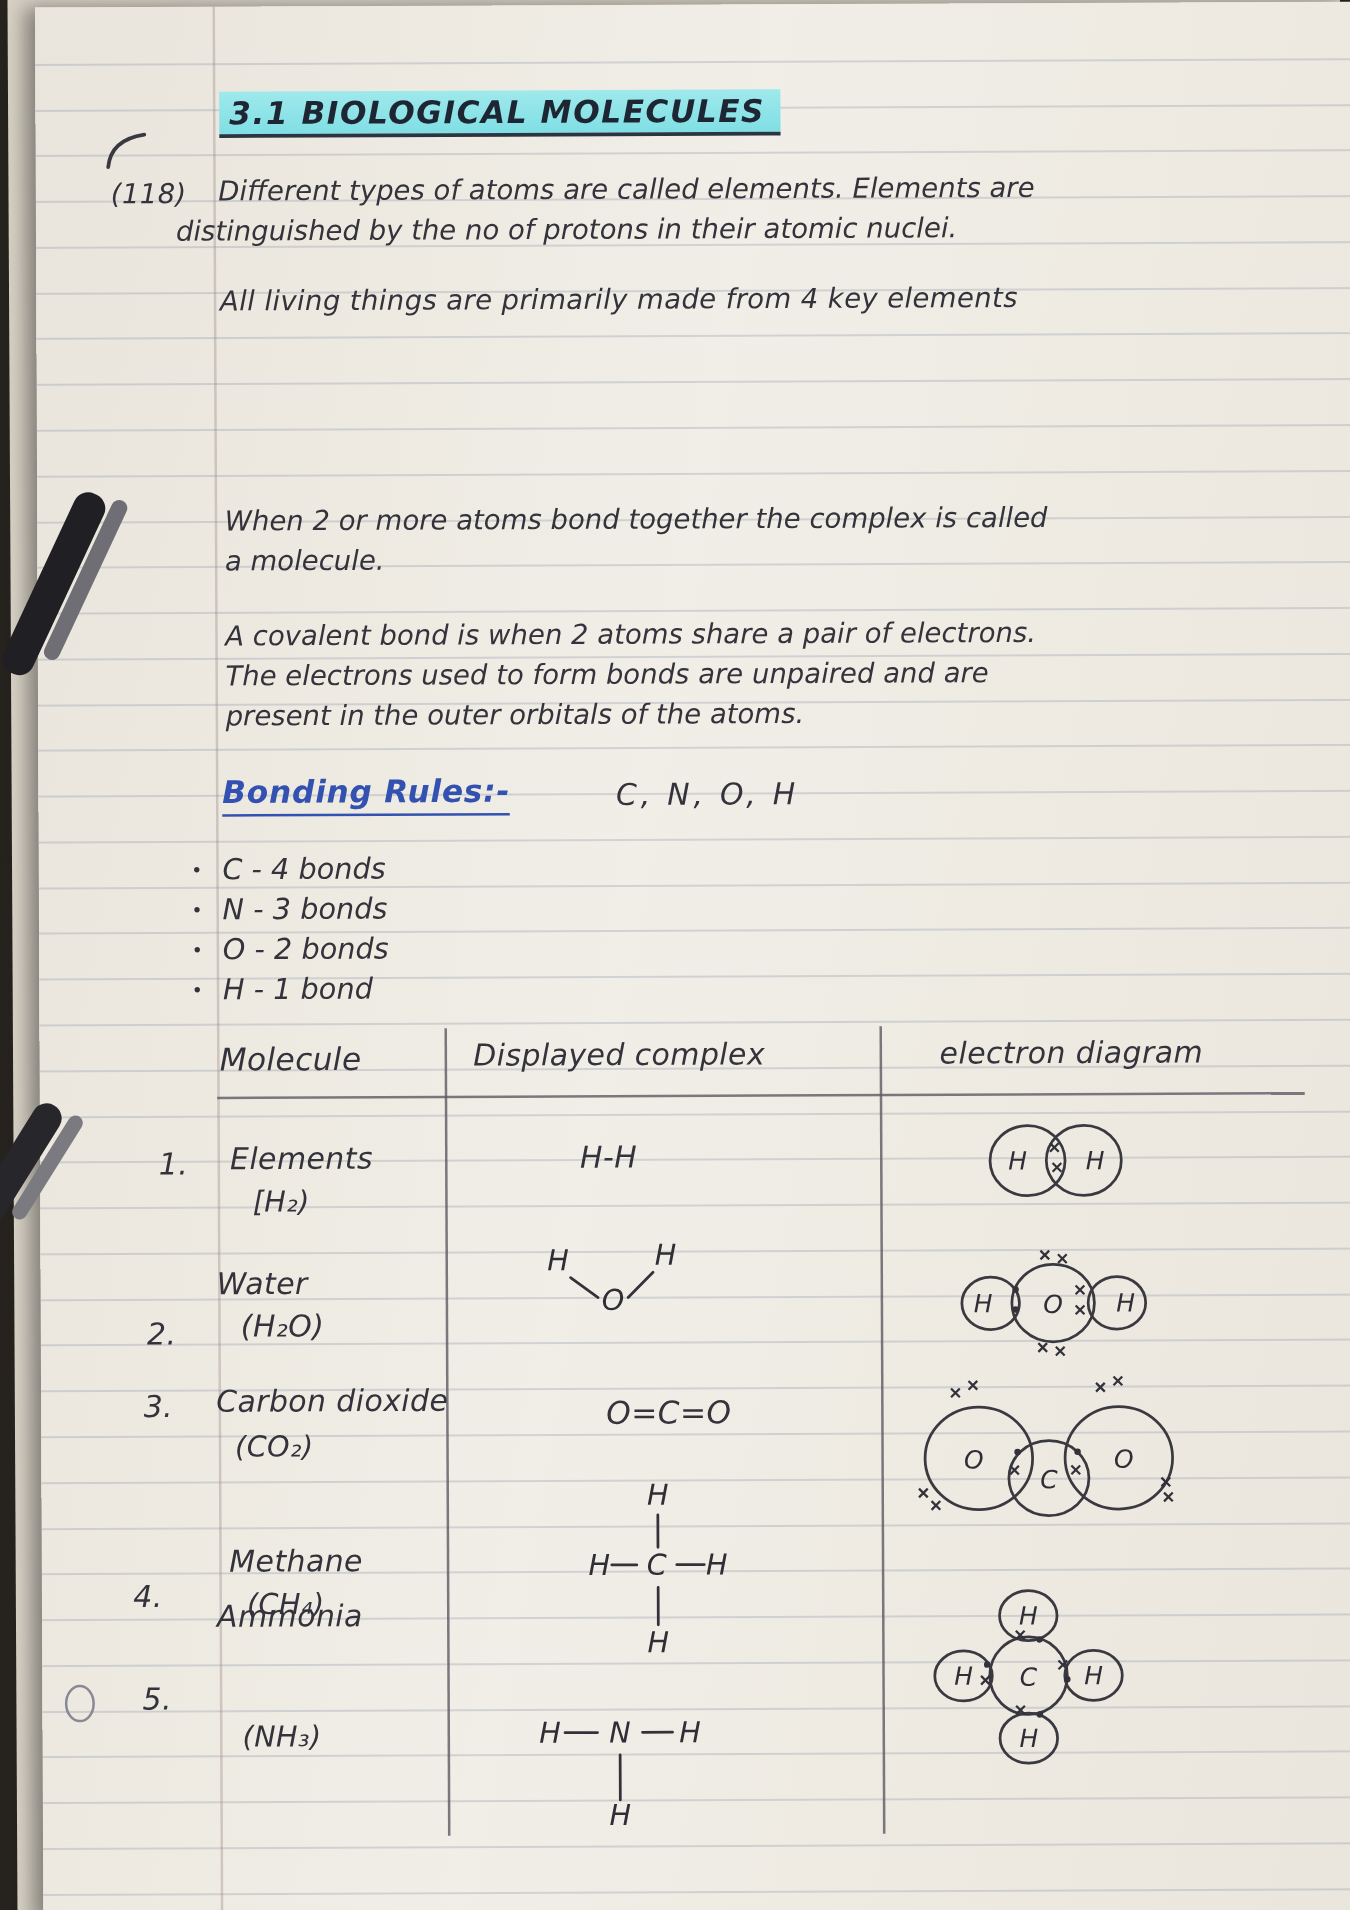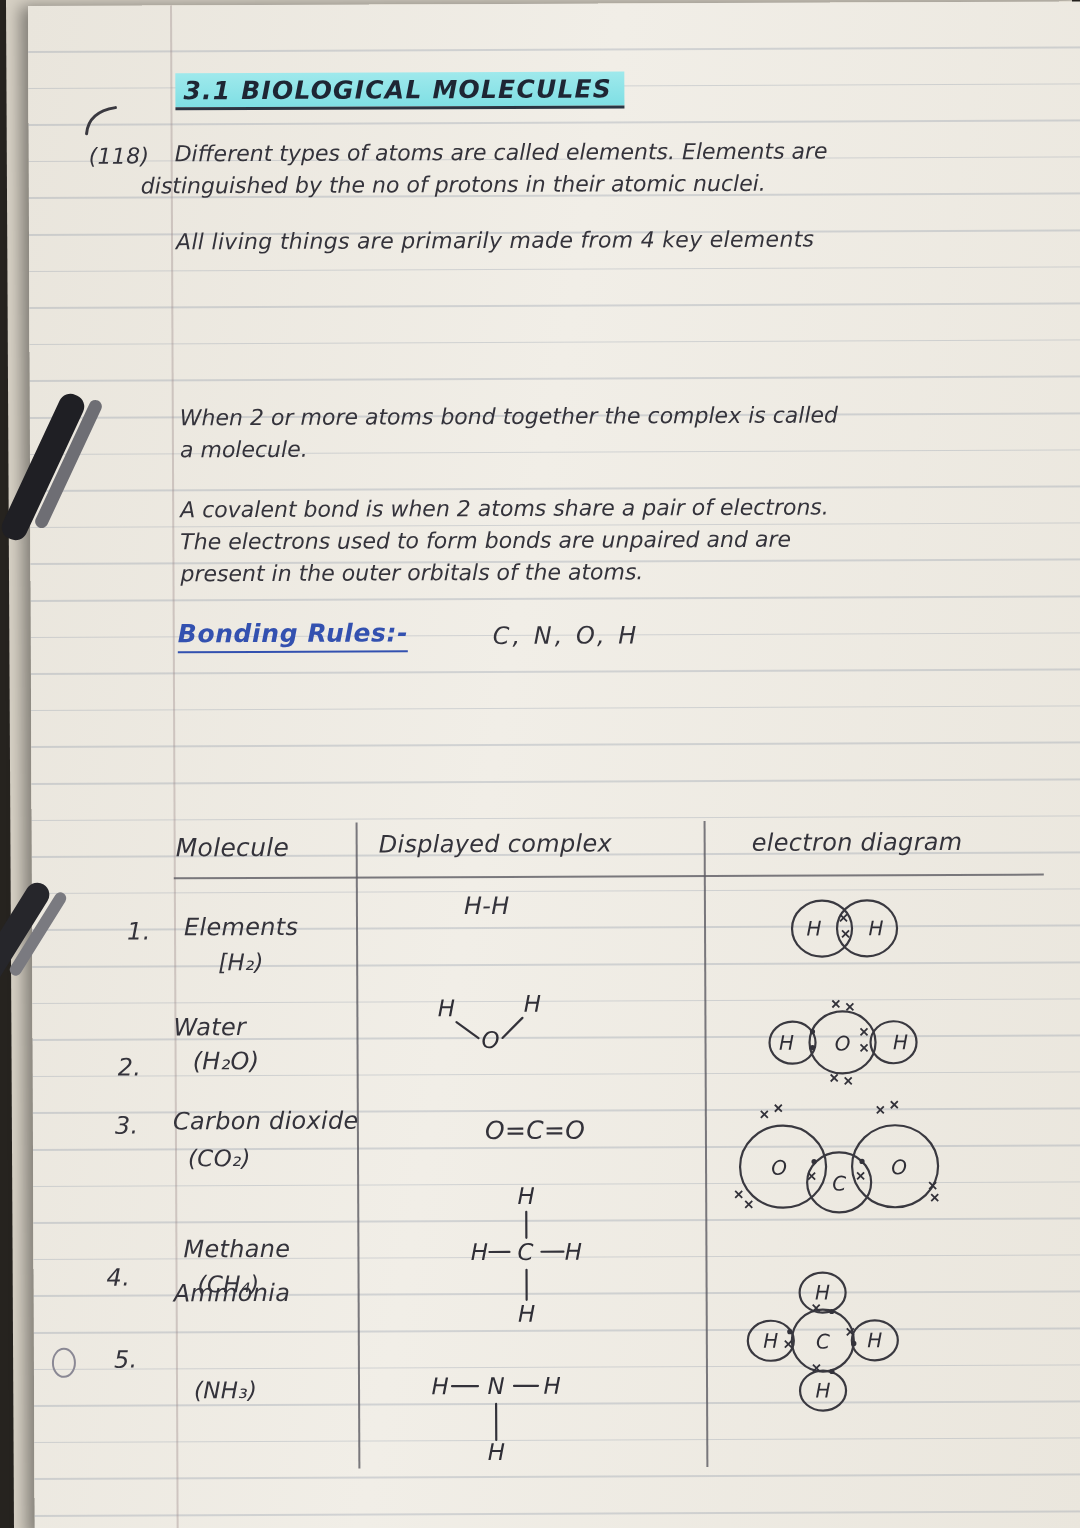--- a/index.html
+++ b/index.html
@@ -94,34 +94,40 @@
 
   <div class="lines" style="position:absolute;left:150px;top:492px;font-size:22px;font-style:italic;color:#34333b">
     <div>A covalent bond is when 2 atoms share a pair of electrons.</div>
     <div>The electrons used to form bonds are unpaired and are</div>
     <div>present in the outer orbitals of the atoms.</div>
   </div>
 
   <div class="bond-head blue" style="left:147px;top:614px">Bonding Rules:-</div>
   <span class="t" style="left:462px;top:618px;font-size:24px;letter-spacing:3px">C, N, O, H</span>
 
+  <ul class="bullets" style="left:122px;top:678px">
+    <li>C - 4 bonds</li>
+    <li>N - 3 bonds</li>
+    <li>O - 2 bonds</li>
+    <li>H - 1 bond</li>
+  </ul>
 
   <div class="tbl-line" style="left:142px;top:872px;width:870px;height:2px"></div>
   <div class="tbl-line" style="left:324px;top:818px;width:2px;height:646px"></div>
   <div class="tbl-line" style="left:672px;top:818px;width:2px;height:646px"></div>
 
   <span class="t" style="left:144px;top:828px;font-size:25px">Molecule</span>
   <span class="t" style="left:347px;top:826px;font-size:24px">Displayed complex</span>
   <span class="t" style="left:720px;top:826px;font-size:24px">electron diagram</span>
 
   <div>
     <span class="t" style="left:95px;top:912px;font-size:24px">1.</span>
     <span class="t" style="left:152px;top:908px;font-size:24px">Elements</span>
-    <span class="t" style="left:186px;top:944px;font-size:23px">[H₂)</span>
-    <span class="t" style="left:432px;top:888px;font-size:24px">H-H</span>
+    <span class="t" style="left:170px;top:944px;font-size:23px">[H₂)</span>
+    <span class="t" style="left:432px;top:908px;font-size:24px">H-H</span>
     <svg class="diag" style="left:742px;top:888px" width="140" height="76">
       <ellipse cx="48" cy="38" rx="30" ry="28"></ellipse>
       <ellipse cx="93" cy="38" rx="30" ry="28"></ellipse>
       <use href="#xm" x="66" y="24"></use>
       <use href="#xm" x="68" y="40"></use>
       <text x="40" y="45">H</text>
       <text x="102" y="45">H</text>
     </svg>
   </div>
 

